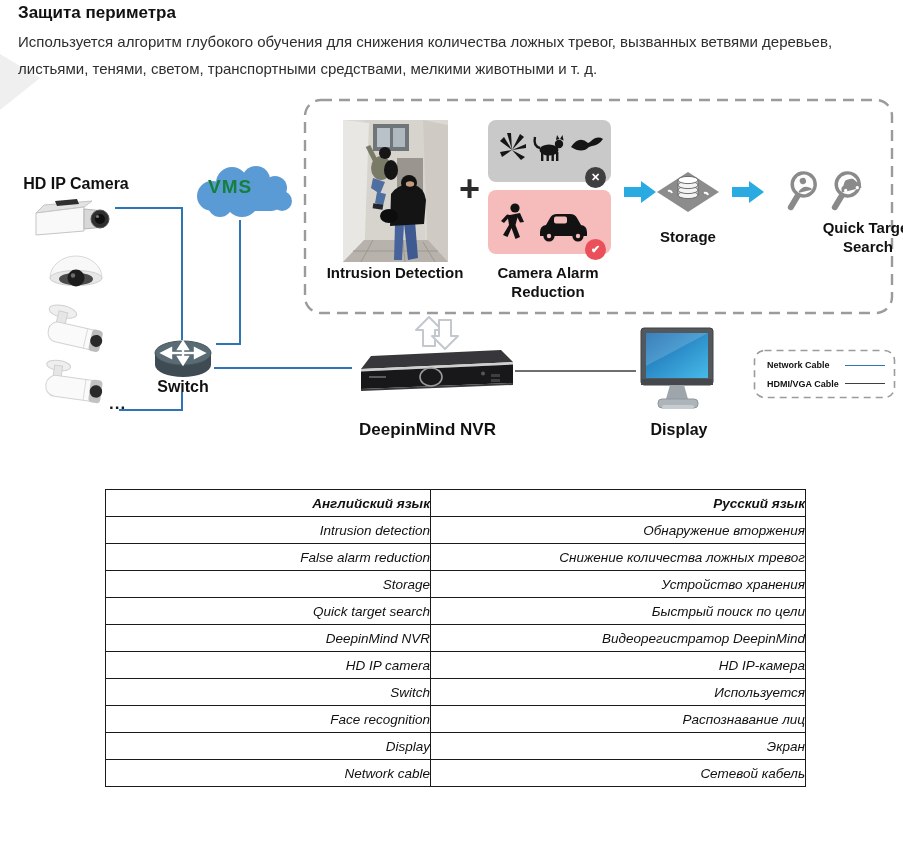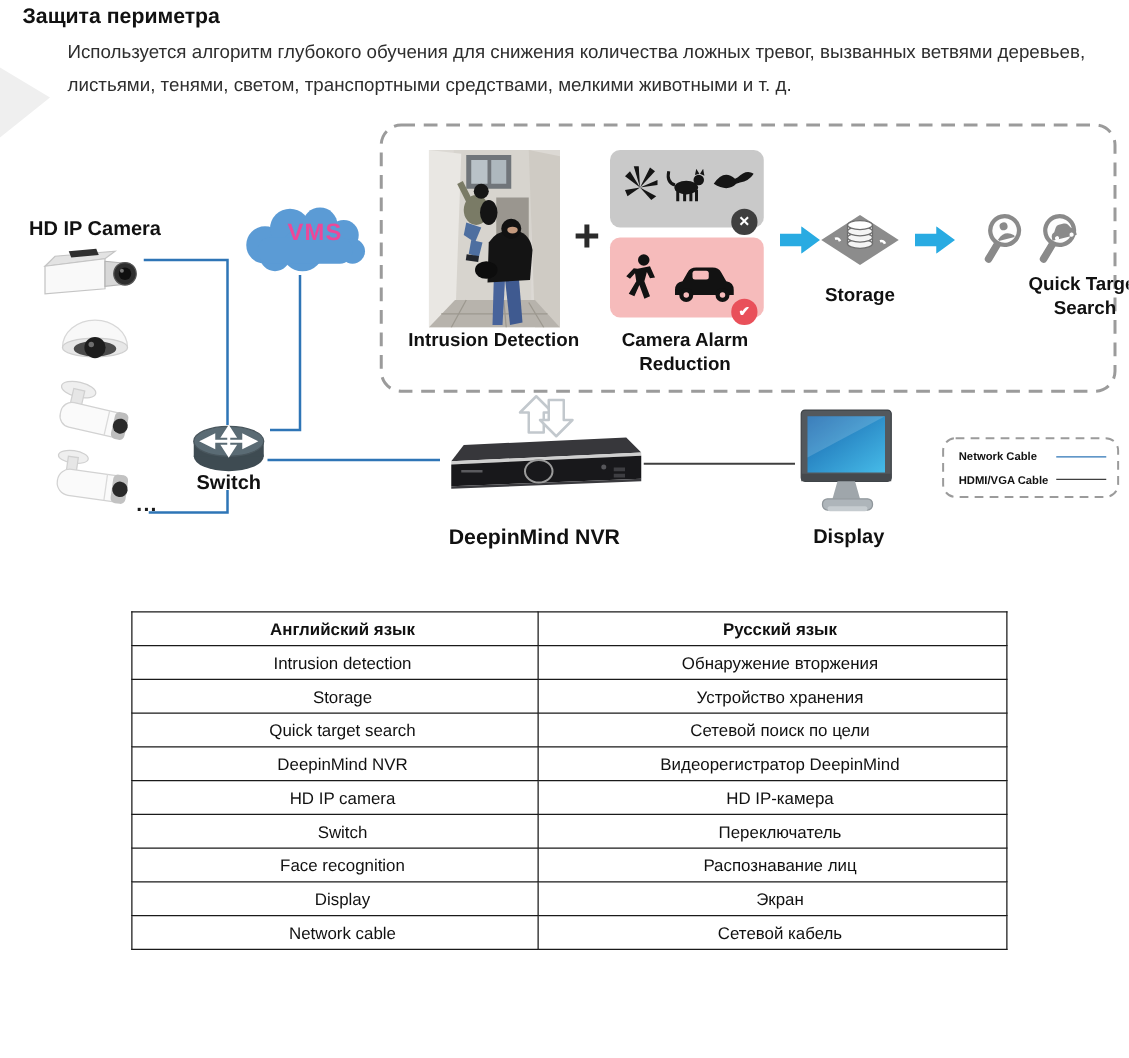--- a/index.html
+++ b/index.html
@@ -4,34 +4,34 @@
 <style>
   * { margin:0; padding:0; box-sizing:border-box; }
   html,body { background:#fff; }
   .page {
     position:relative; width:903px; height:846px; background:#ffffff;
     font-family:"Liberation Sans", sans-serif; color:#1a1a1a; overflow:hidden;
   }
   .abs { position:absolute; }
   .doc-title { left:18px; top:3px; font-size:17px; font-weight:bold; color:#111; }
   .doc-paragraph { left:18px; top:28px; width:880px; font-size:15px; line-height:27px; color:#2e2e2e; }
-  .doc-paragraph span { display:block;margin-left:36px; }
+  .doc-paragraph span { display:block; }
 
   .watermark { left:0; top:52px; }
 
   .lbl { font-weight:bold; color:#111; text-align:center; }
   .lbl-hdip   { left:16px;  top:175px; width:120px; font-size:16px; }
   .lbl-switch { left:146px; top:378px; width:74px;  font-size:16px; }
   .lbl-intrusion { left:310px; top:263px; width:170px; font-size:15px; line-height:19px; }
   .lbl-false     { left:492px; top:263px; width:112px; font-size:15px; line-height:19px; }
   .lbl-storage   { left:652px; top:228px; width:72px;  font-size:15px; }
   .lbl-quick     { left:812px; top:218px; width:112px; font-size:15px; line-height:19px; }
   .lbl-nvr       { left:345px; top:420px; width:165px; font-size:17px; }
   .lbl-display   { left:642px; top:421px; width:74px;  font-size:16px; }
-  .vms-text { left:208px; top:176px; width:88px; text-align:center; font-size:19px; font-weight:bold; color:#ec4899; letter-spacing:1px; }
+  .vms-text { left:208px; top:176px; width:88px; font-size:19px; font-weight:bold; color:#15803d; letter-spacing:1px; }
   .ellipsis { left:109px; top:394px; width:30px; font-size:17px; font-weight:bold; letter-spacing:1px; }
 
   .plus-sign { left:459px; top:168px; font-size:36px; font-weight:bold; color:#2b2b2b; }
 
   .panel { border-radius:8px; }
   .panel-gray { left:488px; top:120px; width:123px; height:62px; background:#C9C9C9; }
   .panel-pink { left:488px; top:190px; width:123px; height:64px; background:#F6BBBB; }
   .badge { width:21px; height:21px; border-radius:50%; color:#fff; font-size:11px; font-weight:bold;
            display:flex; align-items:center; justify-content:center; }
   .badge-x     { left:585px; top:167px; background:#3F3F3F; }
@@ -45,22 +45,22 @@
   .legend-line.net  { border-color:#2E75B6; }
   .legend-line.hdmi { border-color:#3F3F3F; }
 
   table.translation {
     position:absolute; left:105px; top:489px; width:700px;
     border-collapse:collapse; table-layout:fixed; font-size:13.5px; color:#111;
   }
   table.translation col.c1 { width:325px; }
   table.translation col.c2 { width:375px; }
   table.translation th, table.translation td {
-    border:1px solid #1a1a1a; height:27px; padding:0 0 0 12px; text-align:center; vertical-align:middle;
-    font-weight:normal; white-space:nowrap; overflow:hidden;
+    border:1px solid #1a1a1a; height:27px; padding:0 0 0 12px; text-align:right; vertical-align:middle;
+    font-weight:normal; white-space:nowrap; overflow:hidden;font-style:italic;
   }
   table.translation th { font-weight:bold; }
 </style>
 </head>
 <body>
 
 <div class="page">
 
   <svg class="abs watermark" width="46" height="62">
     <polygon points="0,2 40,26 0,58" fill="#EFEFEF"></polygon>
@@ -344,38 +344,42 @@
         <th>Английский язык</th>
         <th>Русский язык</th>
       </tr>
     </thead>
     <tbody>
       <tr>
           <td>Intrusion detection</td>
           <td>Обнаружение вторжения</td>
         </tr>
       <tr>
+          <td>False alarm reduction</td>
+          <td>Снижение количества ложных тревог</td>
+        </tr>
+      <tr>
           <td>Storage</td>
           <td>Устройство хранения</td>
         </tr>
       <tr>
           <td>Quick target search</td>
-          <td>Сетевой поиск по цели</td>
+          <td>Быстрый поиск по цели</td>
         </tr>
       <tr>
           <td>DeepinMind NVR</td>
           <td>Видеорегистратор DeepinMind</td>
         </tr>
       <tr>
           <td>HD IP camera</td>
           <td>HD IP-камера</td>
         </tr>
       <tr>
           <td>Switch</td>
-          <td>Переключатель</td>
+          <td>Используется</td>
         </tr>
       <tr>
           <td>Face recognition</td>
           <td>Распознавание лиц</td>
         </tr>
       <tr>
           <td>Display</td>
           <td>Экран</td>
         </tr>
       <tr>

